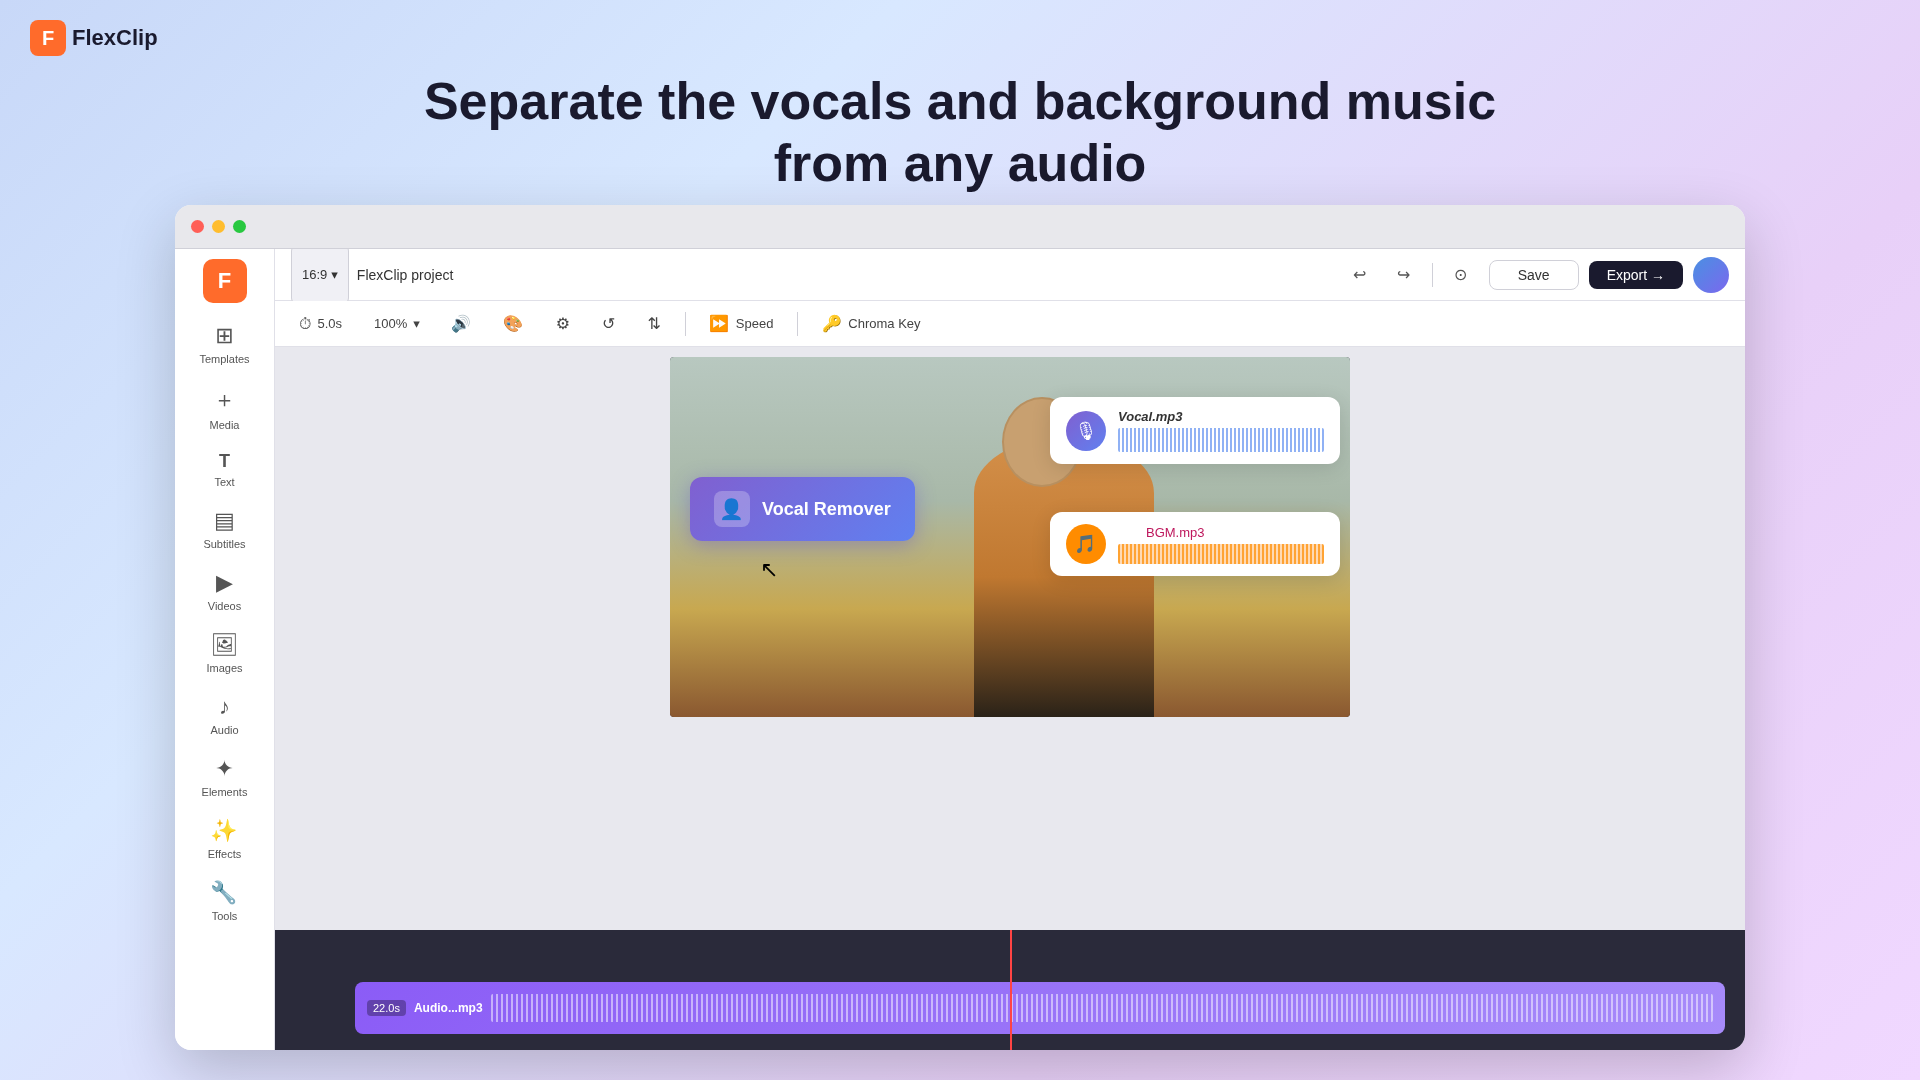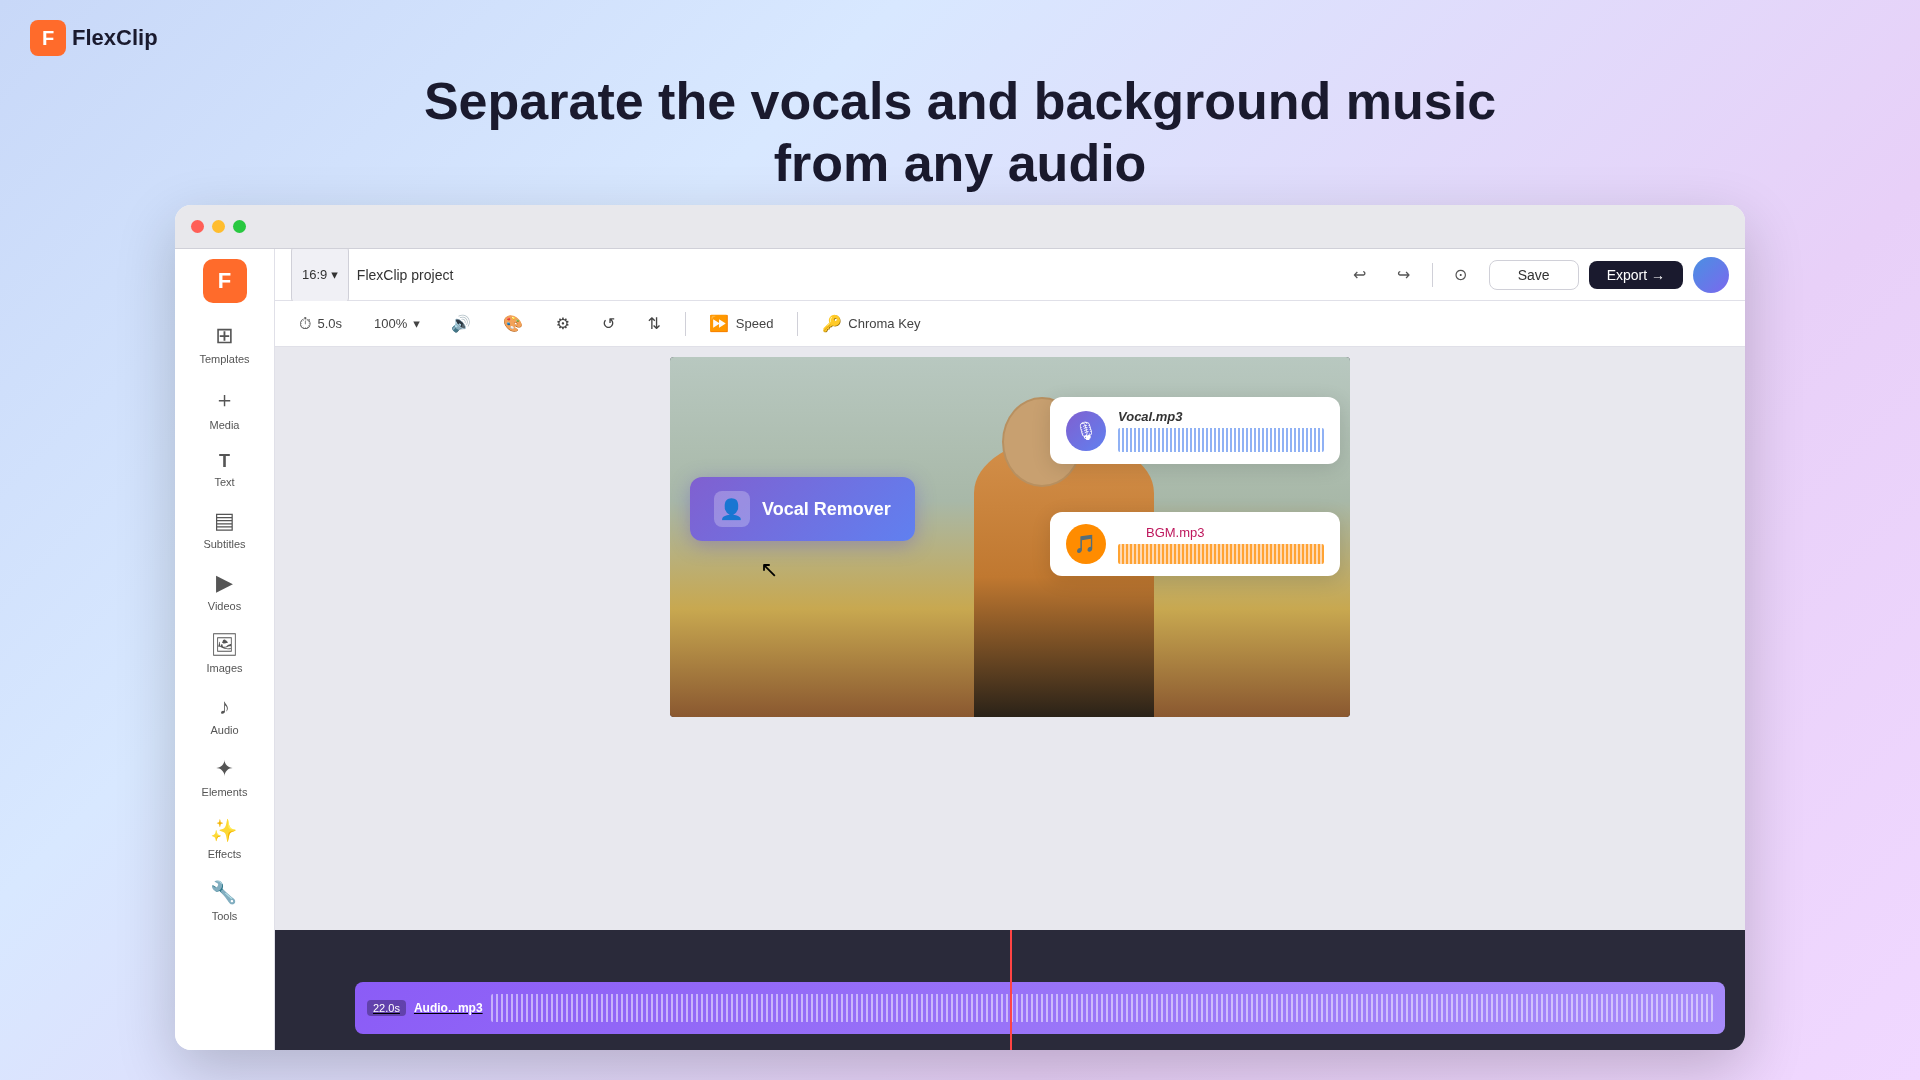--- a/index.html
+++ b/index.html
@@ -474,21 +474,20 @@
       left: 0;
       right: 0;
       height: 100%;
       background: linear-gradient(135deg, #8b5cf6, #a78bfa);
       border-radius: 8px;
       overflow: hidden;
       display: flex;
       align-items: center;
       padding: 0 12px;
       gap: 8px;
-      text-decoration: underline;
     }
 
     .track-time {
       background: rgba(0,0,0,0.3);
       color: white;
       font-size: 11px;
       padding: 2px 6px;
       border-radius: 4px;
       white-space: nowrap;
     }

